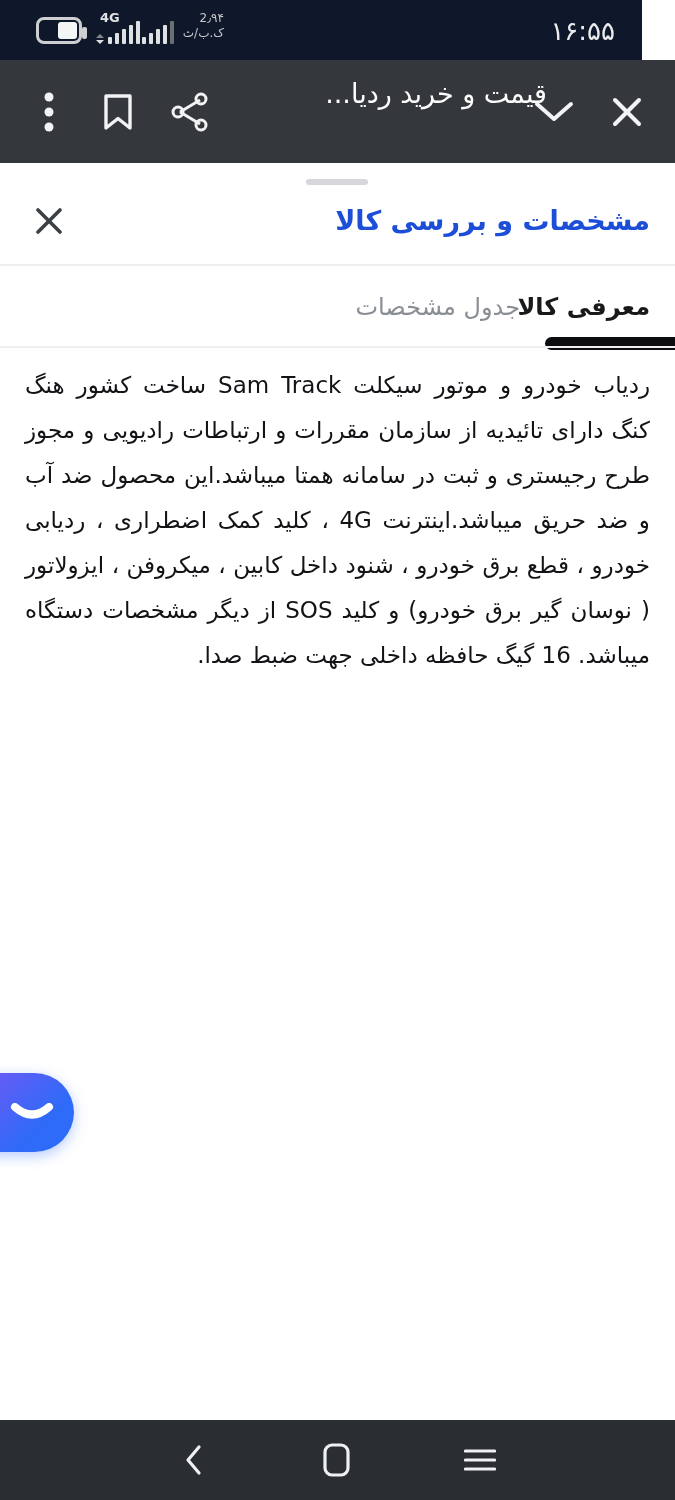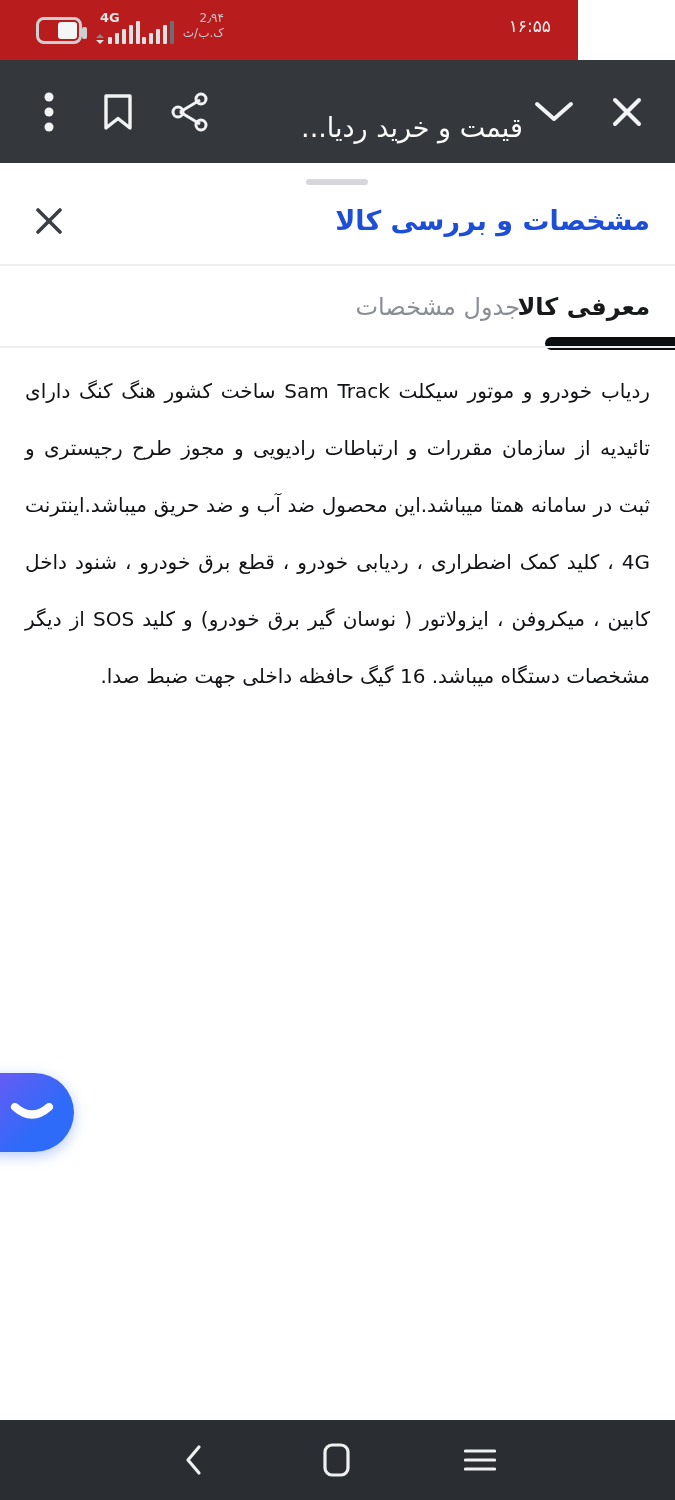--- a/index.html
+++ b/index.html
@@ -1,72 +1,72 @@
 <!DOCTYPE html>
 <html lang="fa"><head>
 <meta charset="utf-8">
 <style>
   * { margin:0; padding:0; box-sizing:border-box; }
   html,body { width:675px; height:1500px; }
   body { font-family:"DejaVu Sans", sans-serif; background:#000; }
   .screen { position:relative; width:675px; height:1500px; overflow:hidden; background:#fff; }
 
   
-  .status-bar { position:absolute; top:0; left:0; width:578px; height:60px; background:#b91c1c; }
+  .status-bar { position:absolute; top:0; left:0; width:642px; height:60px; background:#0f172a; }
   .battery { position:absolute; left:36px; top:17px; width:46px; height:27px;
              border:3px solid #cdcfd1; border-radius:8px; }
   .battery .fill { position:absolute; right:2px; top:2px; bottom:2px; width:19px; background:#f4f5f5; border-radius:3px; }
   .battery .nub { position:absolute; right:-8px; top:7px; width:5px; height:12px; background:#cdcfd1; border-radius:2px; }
   .net-group { position:absolute; left:96px; top:10px; width:80px; height:40px; }
   .net-label { position:absolute; left:4px; top:0; font-size:13px; font-weight:bold; color:#e2e3e4; }
   .arrows { position:absolute; left:0; bottom:6px; display:flex; flex-direction:column; gap:2px; }
   .arr-up { width:0;height:0;border-left:4px solid transparent;border-right:4px solid transparent;border-bottom:4px solid #86898c; }
   .arr-dn { width:0;height:0;border-left:4px solid transparent;border-right:4px solid transparent;border-top:4px solid #dfe0e2; }
   .bars { position:absolute; bottom:6px; display:flex; align-items:flex-end; gap:3px; }
   .bars1 { left:12px; }
   .bars2 { position:absolute; left:142px; top:10px; height:40px; }
   .bars2 .bars { left:0; }
   .bar { width:4px; background:#dfe0e2; border-radius:1px; }
   .bar.dim { background:#6b6e72; }
   .rate { position:absolute; left:174px; top:11px; width:50px; text-align:right; direction:rtl;
           color:#c5c7c9; font-size:12px; line-height:15px; }
-  .sb-time { position:absolute; right:27px; top:16px; font-size:17px; color:#ebeced; direction:ltr; }
+  .sb-time { position:absolute; right:27px; top:16px; font-size:26px; color:#ebeced; direction:ltr; }
 
   
   .browser-header { position:absolute; top:60px; left:0; width:675px; height:103px; background:#34373b; }
   .bh-icon { position:absolute; top:0; height:103px; display:flex; align-items:center; justify-content:center; }
   .bh-icon svg { display:block; }
   .icon-menu { left:34px; width:30px; }
   .icon-bookmark { left:98px; width:40px; }
   .icon-share { left:168px; width:44px; }
   .icon-chevron { left:528px; width:52px; }
   .icon-close { left:604px; width:46px; }
   .bh-title-block { position:absolute; left:277px; top:18px; width:270px; direction:rtl; text-align:right; }
-  .bh-title { font-size:27px; color:#fdfdfd; white-space:nowrap; direction:rtl; text-align:center;margin-top:34px; }
+  .bh-title { font-size:27px; color:#fdfdfd; white-space:nowrap; direction:rtl; text-align:right; }
   .bh-domain { font-size:22px; color:#c3c6c8; direction:ltr; text-align:left; margin-top:3px; }
 
   
   .sheet { position:absolute; top:163px; left:0; width:675px; height:1257px; background:#fff; }
   .drag-handle { position:absolute; top:16px; left:306px; width:62px; height:6px; border-radius:3px; background:#d7d7db; }
   .sheet-title { position:absolute; top:42px; right:25px; font-size:27px; font-weight:bold; color:#1d4ed8; direction:rtl; }
   .sheet-close { position:absolute; top:44px; left:34px; width:30px; height:30px; background:none; border:none; cursor:pointer; }
   .divider { position:absolute; left:0; width:675px; height:2px; background:#efeff1; }
   .div1 { top:101px; }
   .div2 { top:183px; }
 
   .tabbar { position:absolute; top:103px; left:0; width:675px; height:82px; direction:rtl; }
   .tab { position:absolute; top:0; height:82px; display:flex; align-items:center; background:none; border:none;
          font-family:"DejaVu Sans", sans-serif; font-size:24px; cursor:pointer; direction:rtl; }
   .tab-active { right:25px; color:#17191b; font-weight:bold; }
   .tab-inactive { right:155px; color:#8a8e94; }
   .tab-indicator { position:absolute; bottom:-2px; right:0; width:130px; height:13px; background:#0c0d0f;
                    border-top-left-radius:8px; border-bottom-left-radius:8px; }
 
   .body-text { position:absolute; top:200px; right:25px; left:25px; direction:rtl;
-               font-size:20px; line-height:57px; color:#121316; text-align:justify; }
+               font-size:23px; line-height:45px; color:#121316; text-align:justify; }
 
   
   .chat-fab { position:absolute; top:910px; left:-42px; width:116px; height:79px; border:none; cursor:pointer;
               border-radius:40px; background:linear-gradient(135deg,#7d55f3 0%, #2e6bf8 70%);
               box-shadow:0 4px 14px rgba(46,107,248,.35); }
   .chat-fab svg { position:absolute; left:52px; top:30px; }
 
   
   .bottom-nav { position:absolute; top:1420px; left:0; width:675px; height:80px; background:#2a2d31; }
   .nav-btn { position:absolute; top:0; height:80px; width:44px; display:flex; align-items:center; justify-content:center;

